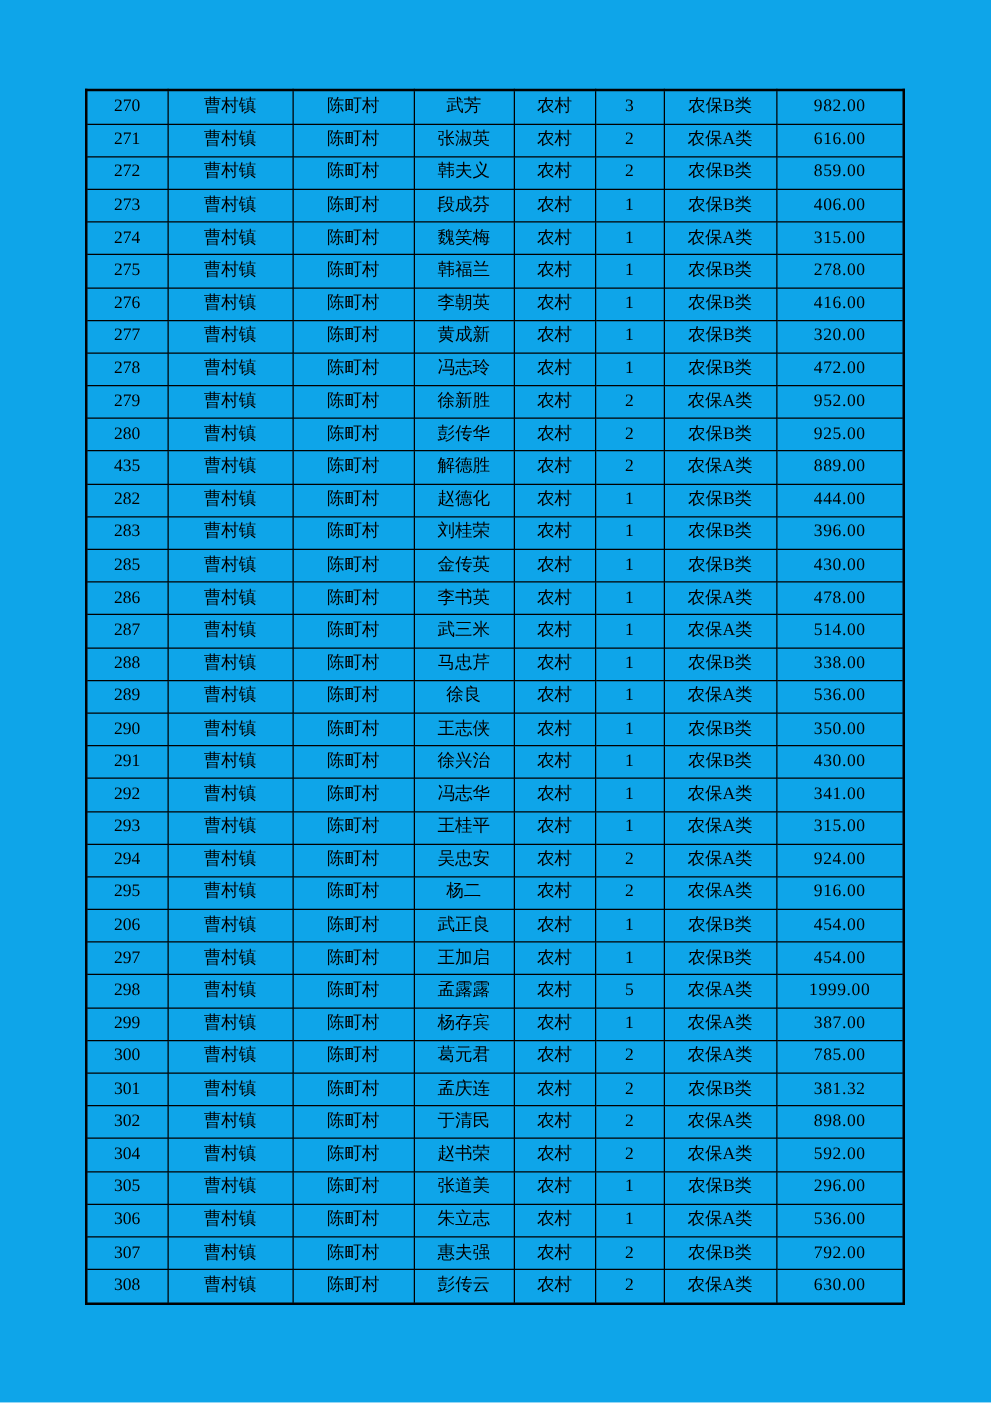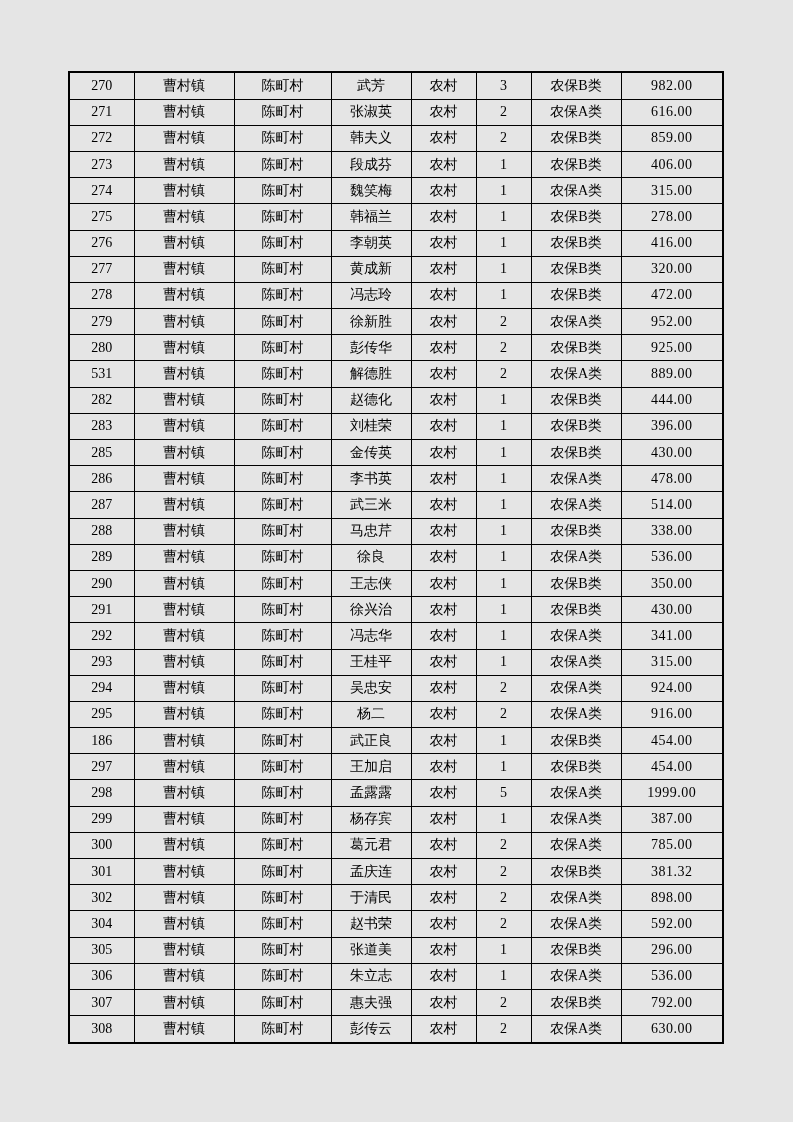--- a/index.html
+++ b/index.html
@@ -4,21 +4,21 @@
 <style>
   html, body {
     margin: 0;
     padding: 0;
     background: #ffffff;
   }
   .page {
     position: relative;
     width: 793px;
     height: 1122px;
-    background: #e5e5e5;
+    background: #0ea5e9;
     overflow: hidden;
   }
   table.data-table {
     position: absolute;
     left: 68px;
     top: 71px;
     width: 654px;
     height: 973px;
     border-collapse: collapse;
     table-layout: fixed;
@@ -160,21 +160,21 @@
           <td>280</td>
           <td>曹村镇</td>
           <td>陈町村</td>
           <td>彭传华</td>
           <td>农村</td>
           <td>2</td>
           <td>农保B类</td>
           <td class="amount">925.00</td>
         </tr>
         <tr>
-          <td>531</td>
+          <td>435</td>
           <td>曹村镇</td>
           <td>陈町村</td>
           <td>解德胜</td>
           <td>农村</td>
           <td>2</td>
           <td>农保A类</td>
           <td class="amount">889.00</td>
         </tr>
         <tr>
           <td>282</td>
@@ -300,21 +300,21 @@
           <td>295</td>
           <td>曹村镇</td>
           <td>陈町村</td>
           <td>杨二</td>
           <td>农村</td>
           <td>2</td>
           <td>农保A类</td>
           <td class="amount">916.00</td>
         </tr>
         <tr>
-          <td>186</td>
+          <td>206</td>
           <td>曹村镇</td>
           <td>陈町村</td>
           <td>武正良</td>
           <td>农村</td>
           <td>1</td>
           <td>农保B类</td>
           <td class="amount">454.00</td>
         </tr>
         <tr>
           <td>297</td>

